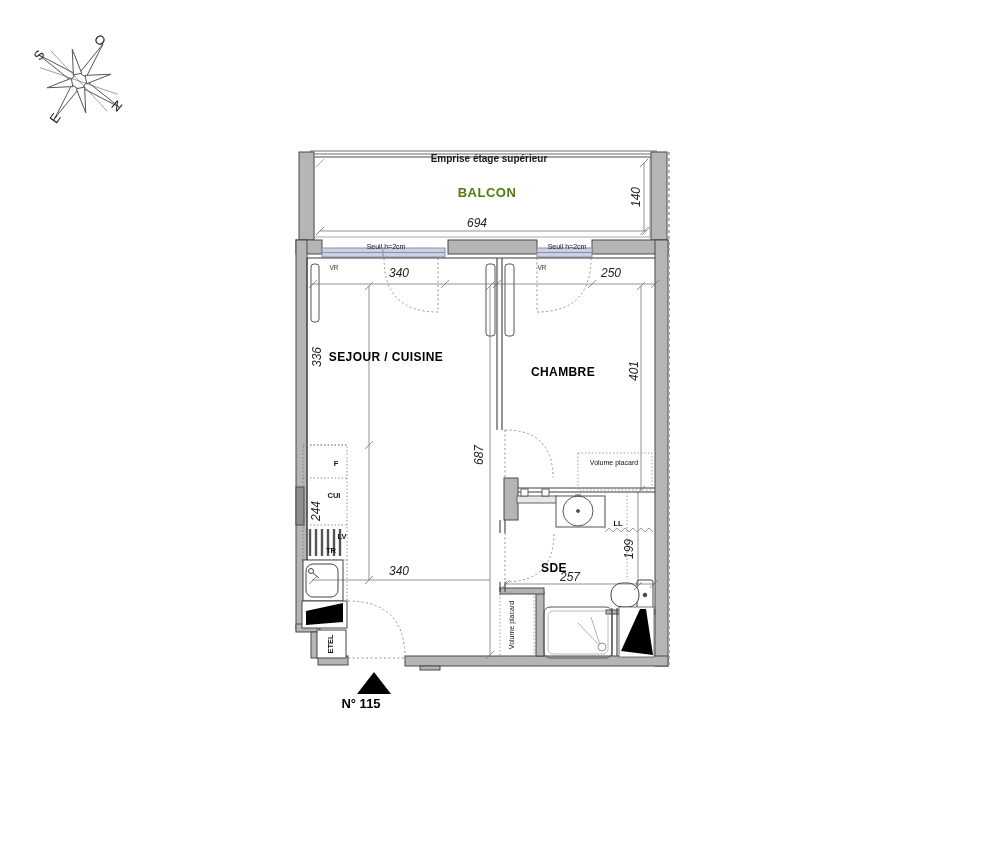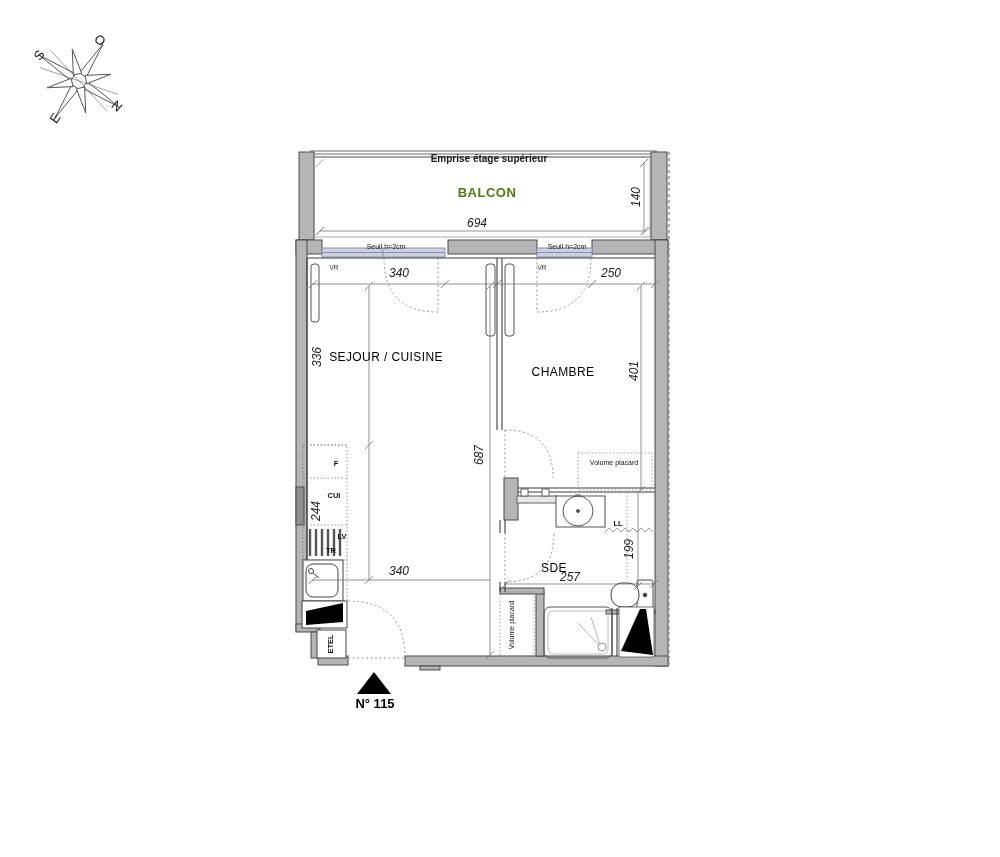--- a/index.html
+++ b/index.html
@@ -2,21 +2,21 @@
 <html><head>
 <meta charset="utf-8">
 <style>
   html,body{margin:0;padding:0;background:#ffffff;}
   #canvas{position:relative;width:1000px;height:857px;background:#ffffff;overflow:hidden;
           font-family:"Liberation Sans",sans-serif;color:#1a1a1a;}
   svg{position:absolute;left:0;top:0;}
   .lbl{position:absolute;white-space:nowrap;transform:translate(-50%,-50%);line-height:1;}
   .rot{transform:translate(-50%,-50%) rotate(-90deg);}
   .dim{font-style:italic;font-size:12px;color:#222;}
-  .room{font-weight:normal;font-size:12px;letter-spacing:.4px;color:#000;}
+  .room{font-weight:bold;font-size:12px;letter-spacing:.4px;color:#000;}
   .big{font-weight:bold;font-size:13px;letter-spacing:.5px;color:#4d7c0f;}
   .tiny{font-size:7px;font-weight:bold;color:#111;}
   .micro{font-size:6.5px;color:#333;}
   .kit{font-size:7.5px;font-weight:bold;color:#111;}
   .unit{font-weight:bold;font-size:13px;color:#000;}
   .cmp{font-size:13px;color:#222;}
 </style>
 </head>
 <body>
 
@@ -276,15 +276,15 @@
   <div class="lbl kit" style="left:336px;top:464px;">F</div>
   <div class="lbl kit" style="left:334px;top:496px;">CUI</div>
   <div class="lbl kit" style="left:342px;top:537px;">LV</div>
   <div class="lbl kit" style="left:331px;top:551px;">TR</div>
 
   <div class="lbl tiny" style="left:614px;top:462px;font-weight:normal;">Volume placard</div>
   <div class="lbl kit" style="left:618px;top:524px;">LL</div>
   <div class="lbl tiny rot" style="left:511px;top:625px;font-weight:normal;">Volume placard</div>
   <div class="lbl kit rot" style="left:331px;top:644px;">ETEL</div>
 
-  <div class="lbl unit" style="left:375px;top:703px;">N° 115</div>
+  <div class="lbl unit" style="left:361px;top:703px;">N° 115</div>
 
 </div>
 
 </body></html>

